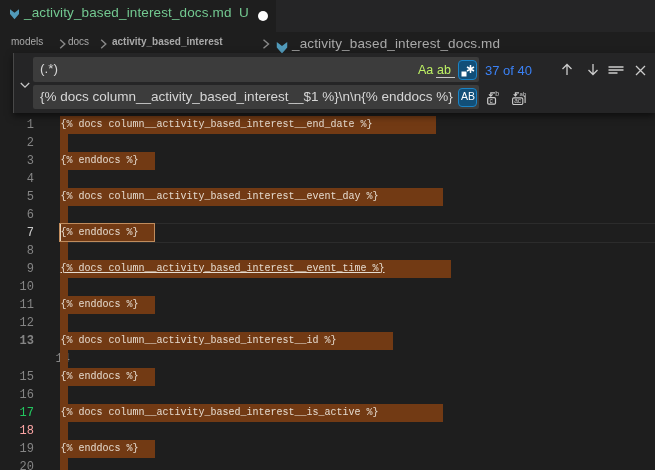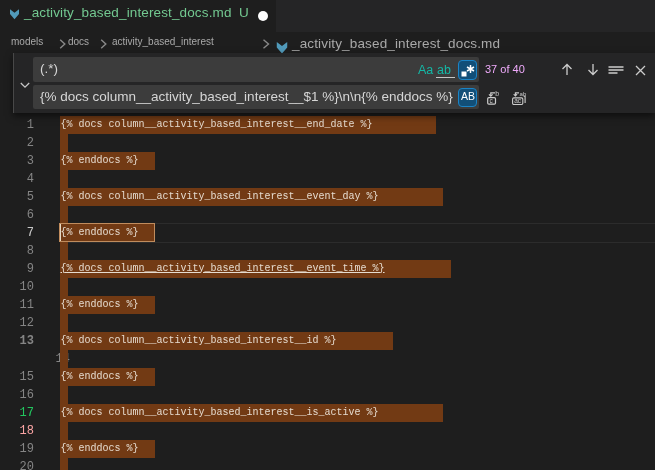--- a/index.html
+++ b/index.html
@@ -20,23 +20,23 @@
     font-family:"Liberation Mono", monospace; font-size:12px; line-height:18px; color:#858585; }
   .code { position:absolute; left:60.5px;
     font-family:"Liberation Mono", monospace; font-size:10px; line-height:18px;
     color:#e6dcd0; white-space:pre; }
   .match { position:absolute; left:60.2px; background:#723a14; }
   
   #widget { left:13px; top:53px; width:642px; height:60px; background:#252526;
     border-left:1px solid #484848; box-shadow:0 3px 7px rgba(0,0,0,0.55); }
   .input { position:absolute; left:19px; width:446px; height:25px; background:#3c3c3c; border-radius:2px; }
   .itext { position:absolute; left:7px; top:4px; font-size:13.5px; color:#d6d6d6; white-space:pre; }
-  .opt { position:absolute; color:#14b8a6; font-size:12.5px; }
+  .opt { position:absolute; color:#bef264; font-size:12.5px; }
   .bluebtn { position:absolute; background:#124f78; border:1.2px solid #1b84c6; border-radius:4px; }
-  #count { position:absolute; left:471px; top:10px; font-size:11px; color:#f0abfc; }
+  #count { position:absolute; left:471px; top:10px; font-size:13px; color:#3b82f6; }
 </style>
 </head>
 <body>
 
 <div class="abs" id="tabbar"></div>
 <div class="abs" id="tab"></div>
 <svg class="abs" style="left:10px; top:9px;" width="9" height="10.5" viewBox="0 0 10 11">
   <polygon points="0,0 5,3.8 10,0 10,5.2 5,11 0,5.2" fill="#519aba"></polygon>
 </svg>
 <div class="abs" id="tablabel">_activity_based_interest_docs.md</div>
@@ -45,21 +45,21 @@
 
 <div class="abs" id="crumbs"></div>
 <div class="crumb" style="left:11px;">models</div>
 <svg class="abs" style="left:59px; top:39px;" width="7" height="10" viewBox="0 0 7 10">
     <path d="M1.2 0.8 L5.8 5 L1.2 9.2" stroke="#8a8a8a" stroke-width="1.4" fill="none"></path>
   </svg>
 <div class="crumb" style="left:68px;">docs</div>
 <svg class="abs" style="left:100px; top:39px;" width="7" height="10" viewBox="0 0 7 10">
     <path d="M1.2 0.8 L5.8 5 L1.2 9.2" stroke="#8a8a8a" stroke-width="1.4" fill="none"></path>
   </svg>
-<div class="crumb" style="left:112px;">activity_based_interest</div>
+<div class="crumb" style="left:112px;font-weight:bold;">activity_based_interest</div>
 <svg class="abs" style="left:261.5px; top:39px;" width="8" height="10" viewBox="0 0 8 10">
     <path d="M1.5 0.8 L6.5 5 L1.5 9.2" stroke="#8a8a8a" stroke-width="1.4" fill="none"></path>
   </svg>
 <svg class="abs" style="left:276px; top:41.5px;" width="12" height="11.5" viewBox="0 0 10 11">
   <polygon points="0,0 5,3.8 10,0 10,5.2 5,11 0,5.2" fill="#519aba"></polygon>
 </svg>
 <div class="crumb" style="left:292px; font-size:13.5px; letter-spacing:0.15px;">_activity_based_interest_docs.md</div>
 
 <div id="editor">
     <div class="abs" style="left:60px; top:222.5px; width:595px; height:1px; background:#2c2c2c;"></div>

